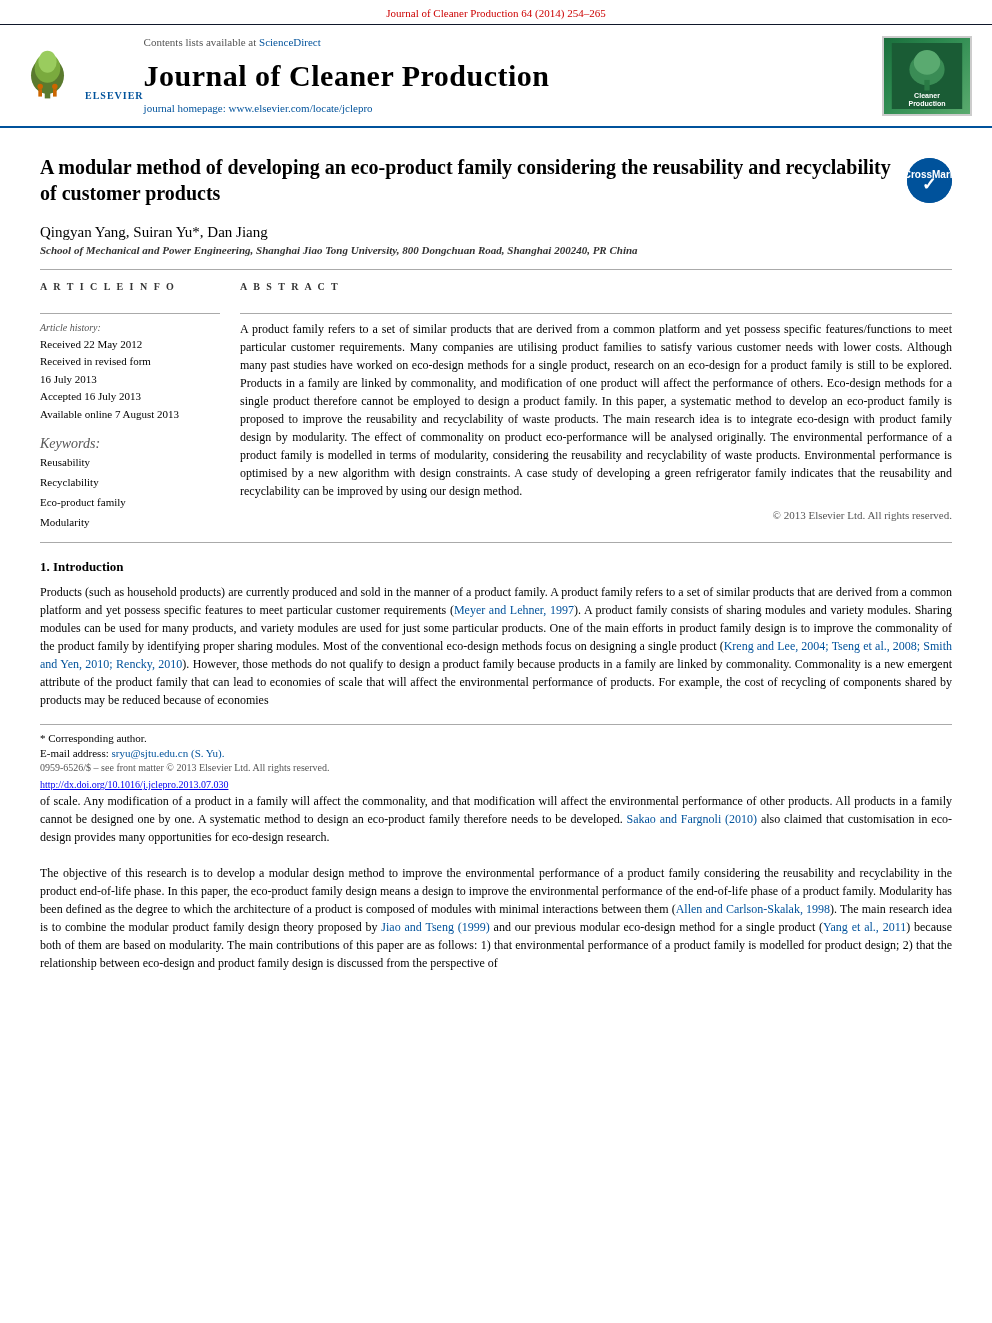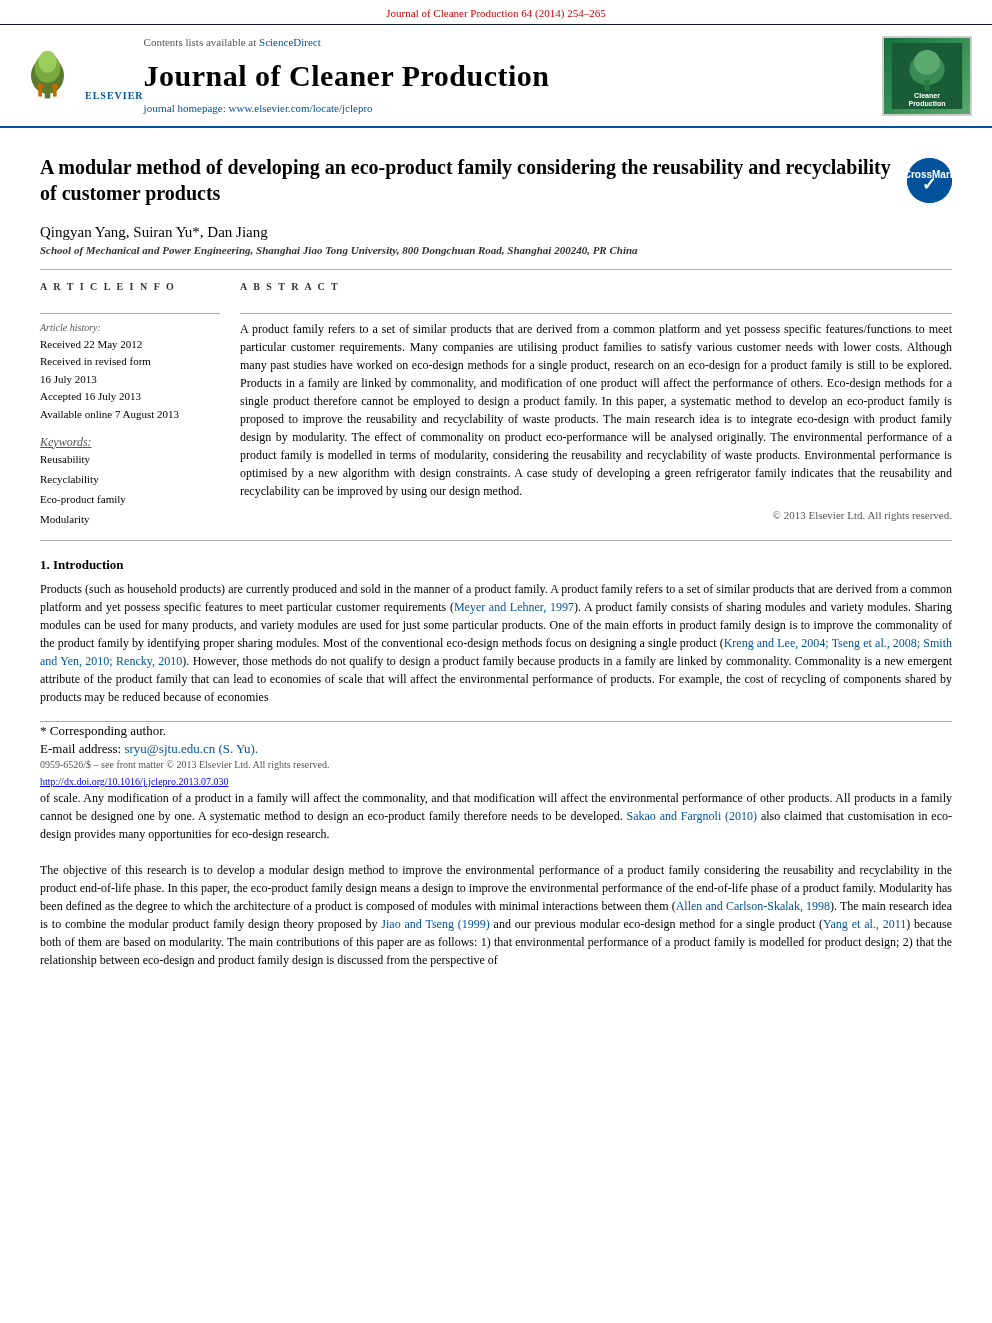--- a/index.html
+++ b/index.html
@@ -211,24 +211,23 @@
       font-size: 11px;
       color: #555;
       margin-top: 8px;
     }
 
     .keywords-section {
       margin-top: 10px;
     }
 
     .keywords-label {
-      font-size: 12px;
+      font-size: 14px;
       font-style: italic;
       color: #555;
-      text-decoration: underline;
     }
 
     .keywords-list {
       font-size: 11px;
       line-height: 1.8;
       color: #000;
     }
 
     
     .main-content {
@@ -260,21 +259,22 @@
     }
 
     .body-text a, .inline-ref {
       color: #00529b;
       text-decoration: none;
     }
 
     .footnote-section {
       margin-top: 15px;
       border-top: 1px solid #aaa;
-      font-size: 13px;
+      padding-top: 6px;
+      font-size: 11px;
     }
 
     .footnote-section a {
       color: #00529b;
       text-decoration: none;
     }
 
     .issn-line {
       font-size: 10px;
       color: #555;

